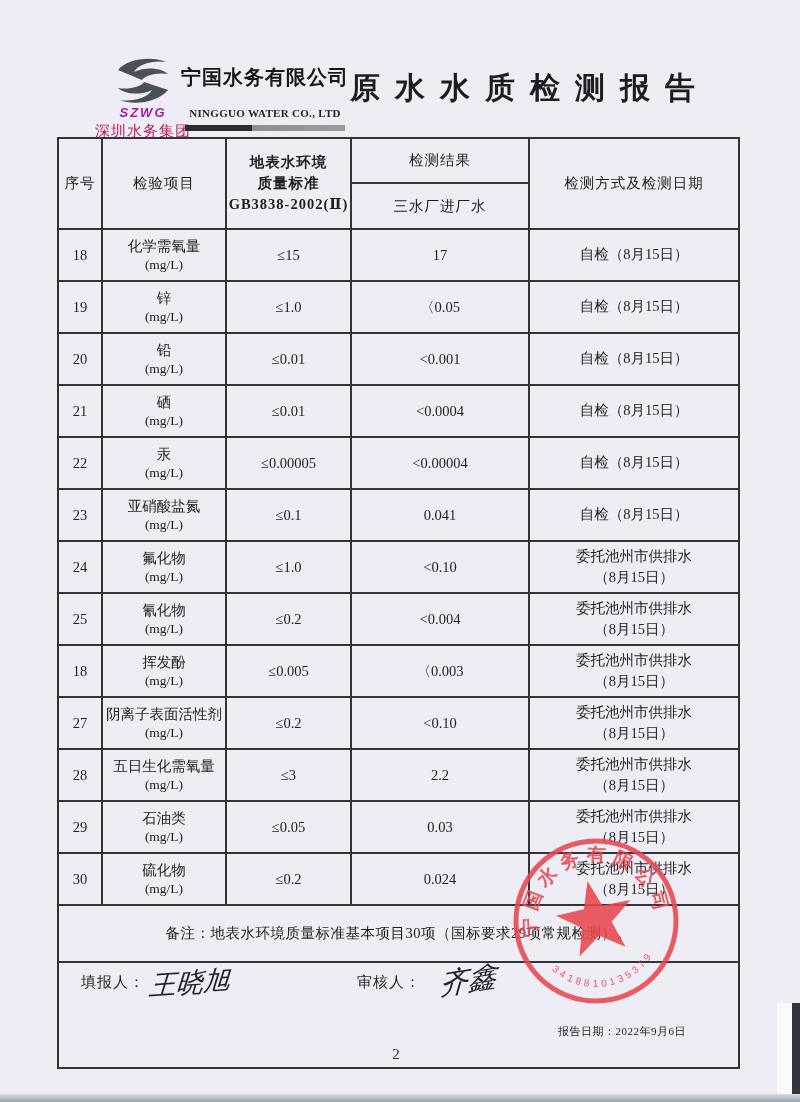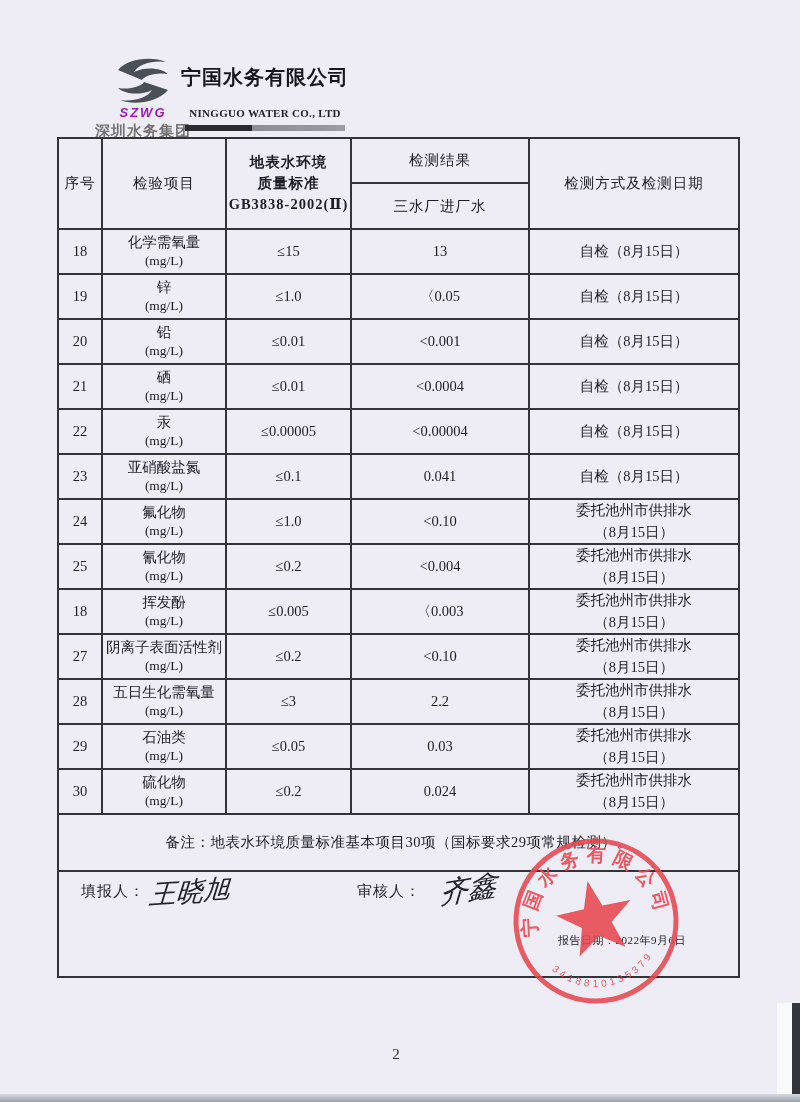--- a/index.html
+++ b/index.html
@@ -15,41 +15,41 @@
   .scan-bottom{position:absolute;left:0;top:1094px;width:800px;height:8px;
     background:linear-gradient(#d9dbe1,#9aa0ac);}
   .scan-white-right{position:absolute;left:777px;top:1003px;width:15px;height:92px;background:#f9f9fb;}
   .scan-dark-right{position:absolute;left:792px;top:1003px;width:8px;height:99px;background:#32353c;}
 
   
   .logo-block{position:absolute;left:88px;top:56px;width:110px;text-align:center;}
   .logo-swoosh{display:block;margin:0 auto;}
   .logo-latin{font-family:"Liberation Sans",sans-serif;font-weight:bold;font-style:italic;
     font-size:13px;color:#a21caf;letter-spacing:2px;line-height:1;}
-  .group-name{font-size:15px;color:#737373;margin-top:3px;letter-spacing:1px;font-weight:bold;}
+  .group-name{font-size:15px;color:#be185d;margin-top:3px;letter-spacing:1px;font-weight:normal;}
 
   .company-block{position:absolute;left:180px;top:64px;width:170px;text-align:center;}
   .company-cn{font-size:20px;font-weight:bold;letter-spacing:1px;color:#17171d;}
   .company-en{font-size:11px;font-weight:bold;letter-spacing:0.3px;color:#24242b;margin-top:16px;}
   .company-rule{margin-top:6px;height:6px;width:160px;margin-left:5px;
     background:linear-gradient(to right,#2c2c30 0%,#2c2c30 42%,#8d8d94 42%,#9b9ba2 100%);}
 
   .doc-title{position:absolute;left:350px;top:68px;width:420px;margin:0;
     font-size:30px;font-weight:600;letter-spacing:15px;color:#1c1c22;white-space:nowrap;}
 
   
   table.report{position:absolute;left:57px;top:137px;border-collapse:collapse;table-layout:fixed;
     width:681px;}
   table.report td,table.report th{border:2px solid #33333a;padding:0;
     text-align:center;vertical-align:middle;font-weight:normal;font-size:14.5px;color:#1d1d24;}
   th.h-cell{font-weight:bold;font-size:14.5px;letter-spacing:1px;}
   .std-lines{line-height:1.45;font-weight:bold;}
   tr.hdr-top{height:45px;}
   tr.hdr-sub{height:46px;}
-  tr.data-row{height:45px;}
+  tr.data-row{height:52px;}
   td.c-item .item-name{line-height:1.3;}
   td.c-item .item-unit{line-height:1.3;font-size:13.5px;}
   td.c-mth{white-space:pre-line;line-height:1.45;}
   tr.note-row{height:57px;}
   td.note-cell{text-align:left;padding-left:9px;font-size:15px;letter-spacing:0.5px;}
   tr.sig-row{height:104px;}
   td.sig-cell{padding:0;}
   .sig-wrap{position:relative;width:100%;height:104px;}
   .sig-label{position:absolute;font-size:15px;letter-spacing:1px;}
   .lbl-filler{left:22px;top:10px;}
@@ -80,20 +80,21 @@
     <div class="logo-latin">SZWG</div>
     <div class="group-name">深圳水务集团</div>
   </div>
 
   <div class="company-block">
     <div class="company-cn">宁国水务有限公司</div>
     <div class="company-en">NINGGUO WATER CO., LTD</div>
     <div class="company-rule"></div>
   </div>
 
+  <h1 class="doc-title">原水水质检测报告</h1>
 
   <table class="report">
     <colgroup>
       <col style="width:44px">
         <col style="width:124px">
         <col style="width:125px">
       <col style="width:178px">
         <col style="width:210px">
     </colgroup>
     <tbody>
@@ -114,21 +115,21 @@
         <th class="h-cell">三水厂进厂水</th>
       </tr>
 
     <tr class="data-row">
       <td class="c-no">18</td>
       <td class="c-item">
         <div class="item-name">化学需氧量</div>
         <div class="item-unit">(mg/L)</div>
       </td>
       <td class="c-std">≤15</td>
-      <td class="c-res">13</td>
+      <td class="c-res">17</td>
       <td class="c-mth">自检（8月15日）</td>
     </tr>
 
     <tr class="data-row">
       <td class="c-no">19</td>
       <td class="c-item">
         <div class="item-name">锌</div>
         <div class="item-unit">(mg/L)</div>
       </td>
       <td class="c-std">≤1.0</td>

